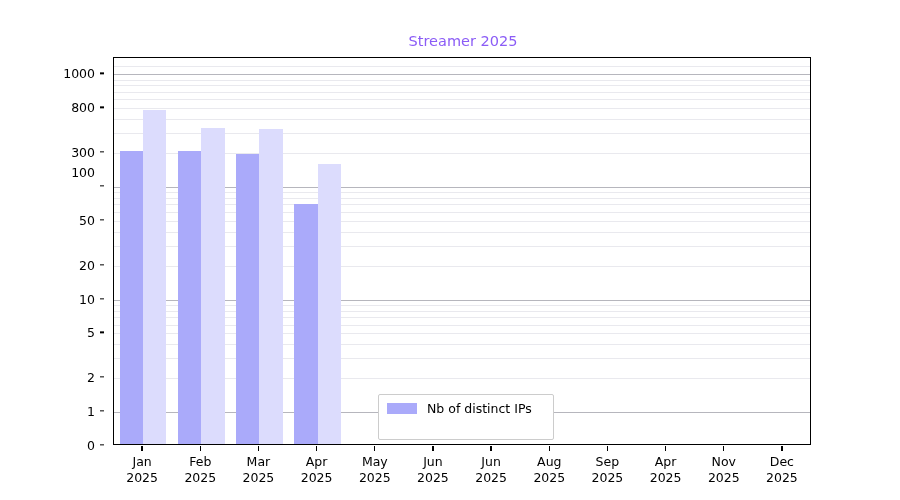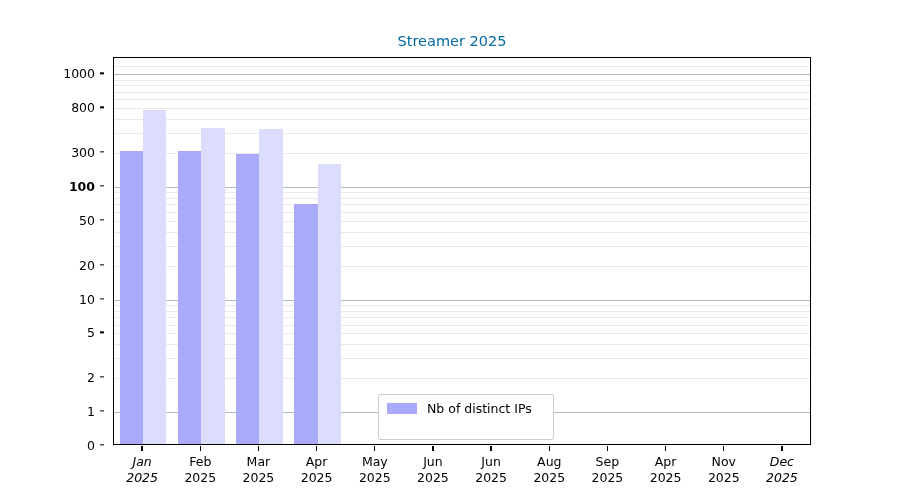--- a/index.html
+++ b/index.html
@@ -11,24 +11,24 @@
     overflow: hidden;
   }
   #figure {
     position: relative;
     width: 900px; height: 500px;
     background: #ffffff;
   }
   
   #chart-title {
     position: absolute;
-    left: 103px; top: 32px; width: 698px;
+    left: 114px; top: 32px; width: 698px;
     text-align: center;
     font-size: 14.5px;
-    color: #0369a1;
+    color: #8b5cf6;
     line-height: 18px;
     white-space: nowrap;
   }
   
   #plot-area {
     position: absolute;
     left: 113px; top: 57px;
     width: 698px; height: 388px;
     border: 1.3px solid #000000;
     background: #ffffff;
@@ -179,32 +179,32 @@
       <div class="ytick-label" style="top: 320.2px;">2</div>
       <div class="ytick-mark" style="top: 320.2px;"></div>
       <div class="ytick-label" style="top: 275.4px;">5</div>
       <div class="ytick-mark" style="top: 275.4px;"></div>
       <div class="ytick-label" style="top: 241.6px;">10</div>
       <div class="ytick-mark" style="top: 241.6px;"></div>
       <div class="ytick-label" style="top: 207.7px;">20</div>
       <div class="ytick-mark" style="top: 207.7px;"></div>
       <div class="ytick-label" style="top: 162.9px;">50</div>
       <div class="ytick-mark" style="top: 162.9px;"></div>
-      <div class="ytick-label" style="top: 129px; font-weight: bold;">100</div>
+      <div class="ytick-label" style="top: 115px;">100</div>
       <div class="ytick-mark" style="top: 129px;"></div>
       <div class="ytick-label" style="top: 95.1px;">300</div>
       <div class="ytick-mark" style="top: 95.1px;"></div>
       <div class="ytick-label" style="top: 50.3px;">800</div>
       <div class="ytick-mark" style="top: 50.3px;"></div>
       <div class="ytick-label" style="top: 16.4px; text-align: right;">1000</div>
       <div class="ytick-mark" style="top: 16.4px;"></div>
     </div>
   <div id="x-axis">
       <div class="xtick-mark" style="left: 141.4px;"></div>
-      <div class="xtick-label" style="left: 142.1px; font-style: italic;">
+      <div class="xtick-label" style="left: 142.1px;">
         <span>Jan</span>
         <span>2025</span>
       </div>
       <div class="xtick-mark" style="left: 199.6px;"></div>
       <div class="xtick-label" style="left: 200.3px;">
         <span>Feb</span>
         <span>2025</span>
       </div>
       <div class="xtick-mark" style="left: 257.8px;"></div>
       <div class="xtick-label" style="left: 258.4px;">
@@ -245,21 +245,21 @@
       <div class="xtick-label" style="left: 665.6px;">
         <span>Apr</span>
         <span>2025</span>
       </div>
       <div class="xtick-mark" style="left: 723.1px;"></div>
       <div class="xtick-label" style="left: 723.8px;">
         <span>Nov</span>
         <span>2025</span>
       </div>
       <div class="xtick-mark" style="left: 781.3px;"></div>
-      <div class="xtick-label" style="left: 781.9px; font-style: italic;">
+      <div class="xtick-label" style="left: 781.9px;">
         <span>Dec</span>
         <span>2025</span>
       </div>
     </div>
 
   <div id="legend">
     <div class="legend-row">
       <span class="legend-swatch" style="background: rgb(170, 170, 250);"></span>
       <span class="legend-label">Nb of distinct IPs</span>
     </div>

